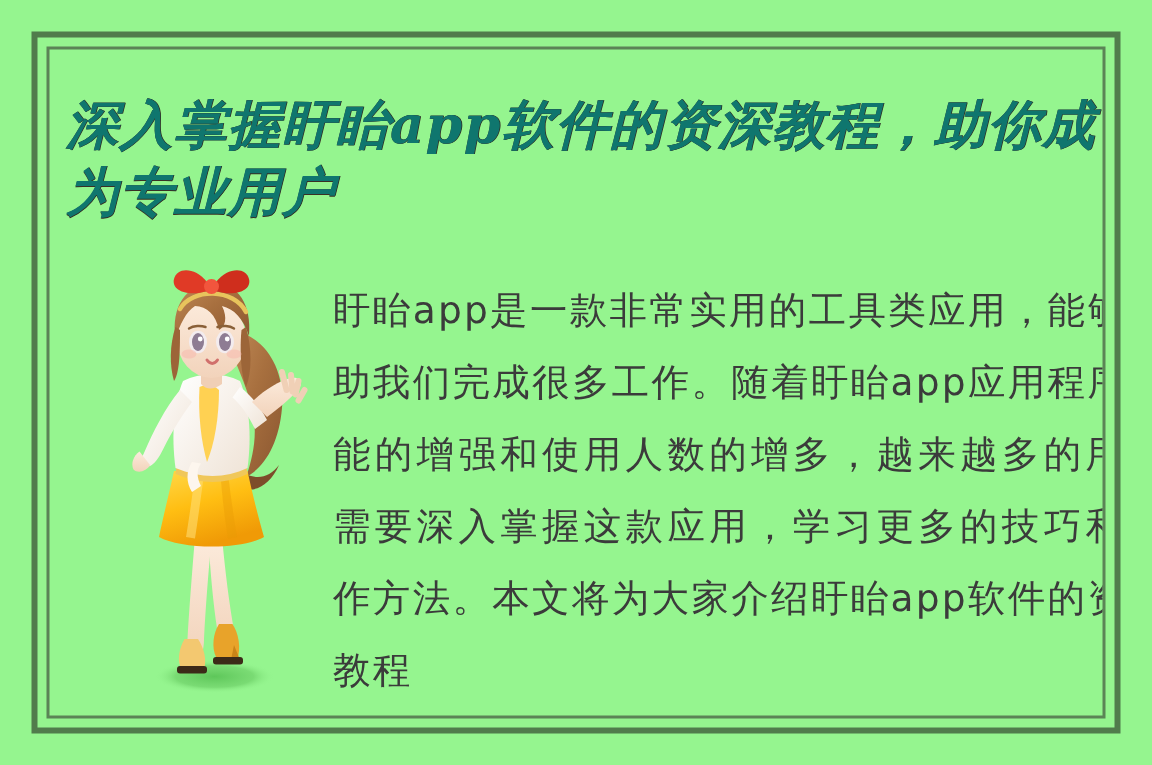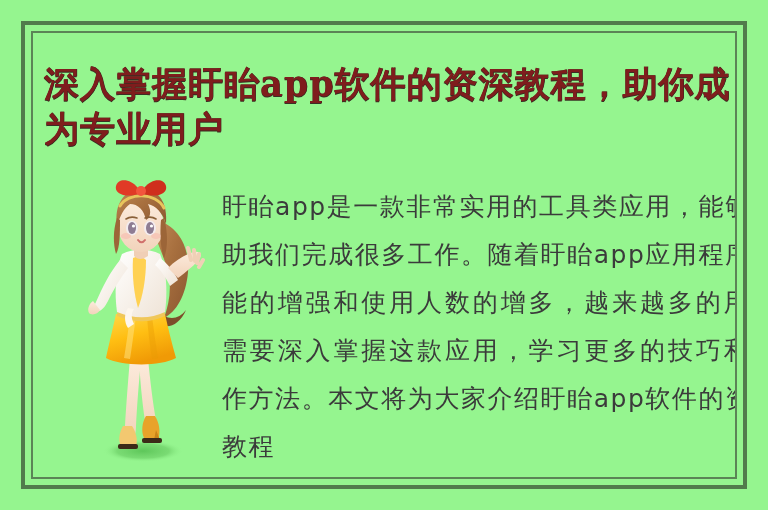--- a/index.html
+++ b/index.html
@@ -23,23 +23,23 @@
   }
   #content-clip{
     position:absolute;left:33px;top:33px;right:33px;bottom:33px;
     overflow:hidden;
   }
   
   #article-title{
     position:absolute;left:11px;top:28px;width:706px;
     margin:0;
     font-family:"DejaVu Serif","Liberation Serif",serif;
-    font-weight:700;
+    font-weight:700;font-style:italic;
     font-size:35px;line-height:45px;letter-spacing:1px;
-    color:#7f1d1d;
+    color:#0f766e;
     white-space:pre-wrap;
     text-shadow:0.5px 0 0 #332a20, 0 0.5px 0 #3a3025;
   }
   
   #article-body{
     position:absolute;left:189px;top:150px;width:556px;
     margin:0;
     font-size:25px;line-height:48px;letter-spacing:1.5px;
     color:#3b3b3b;
     text-align:justify;

